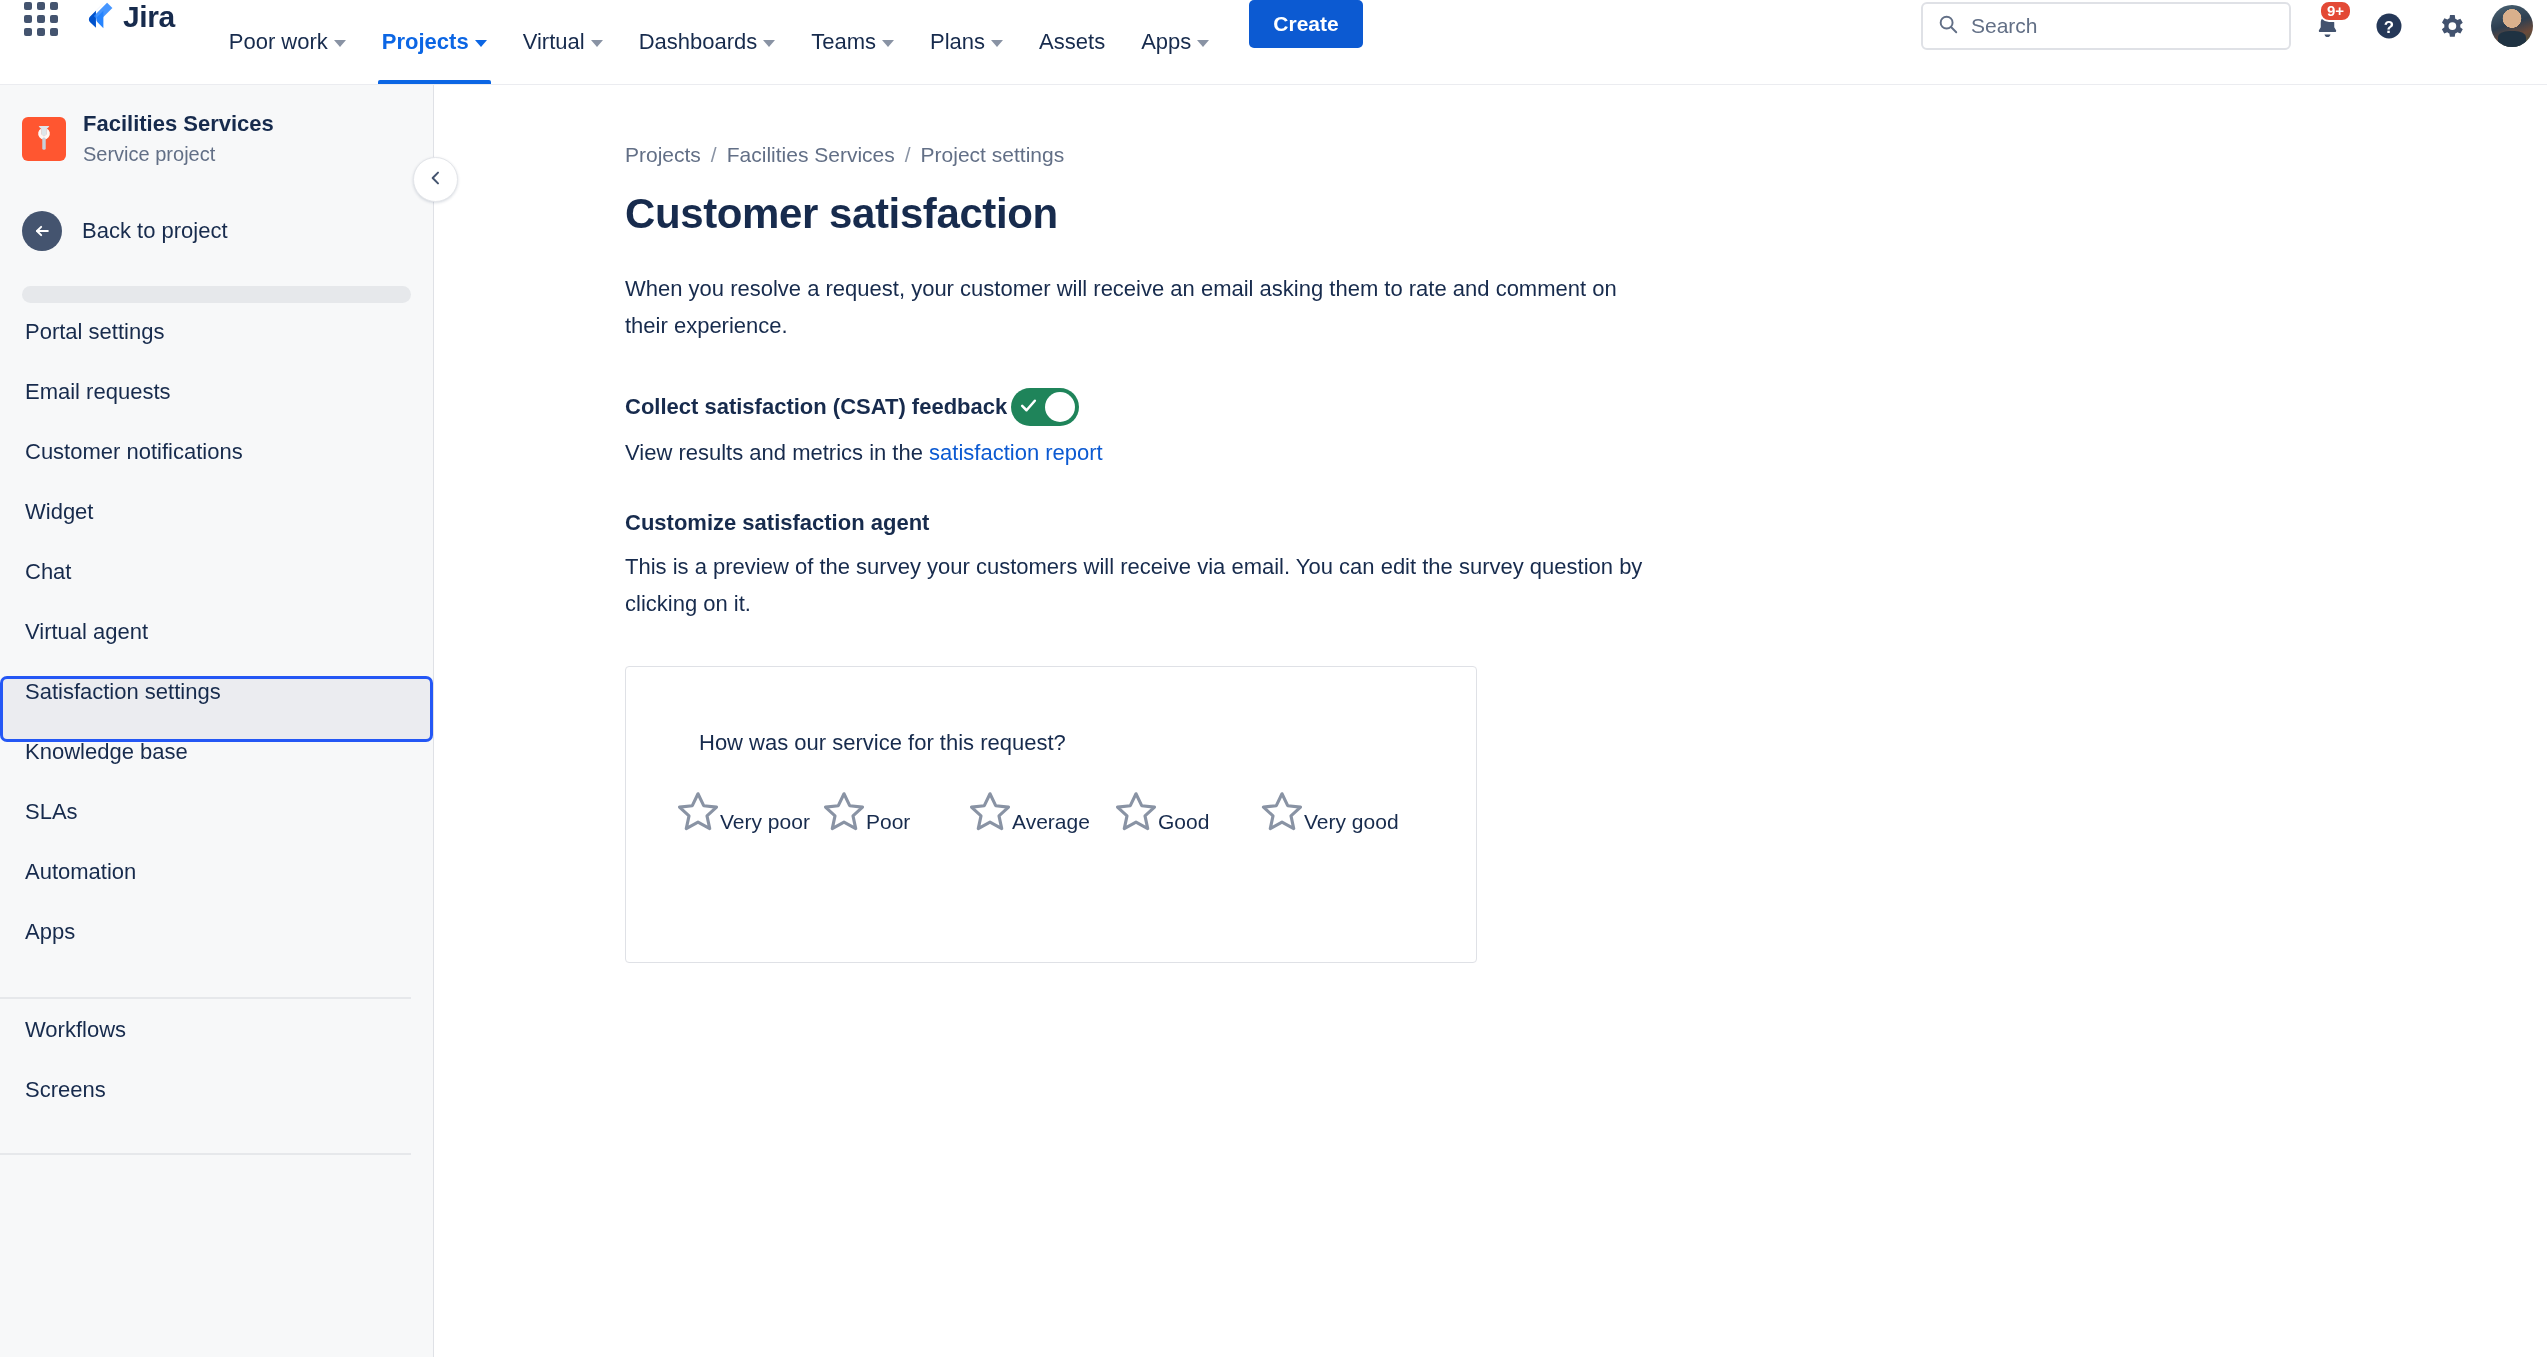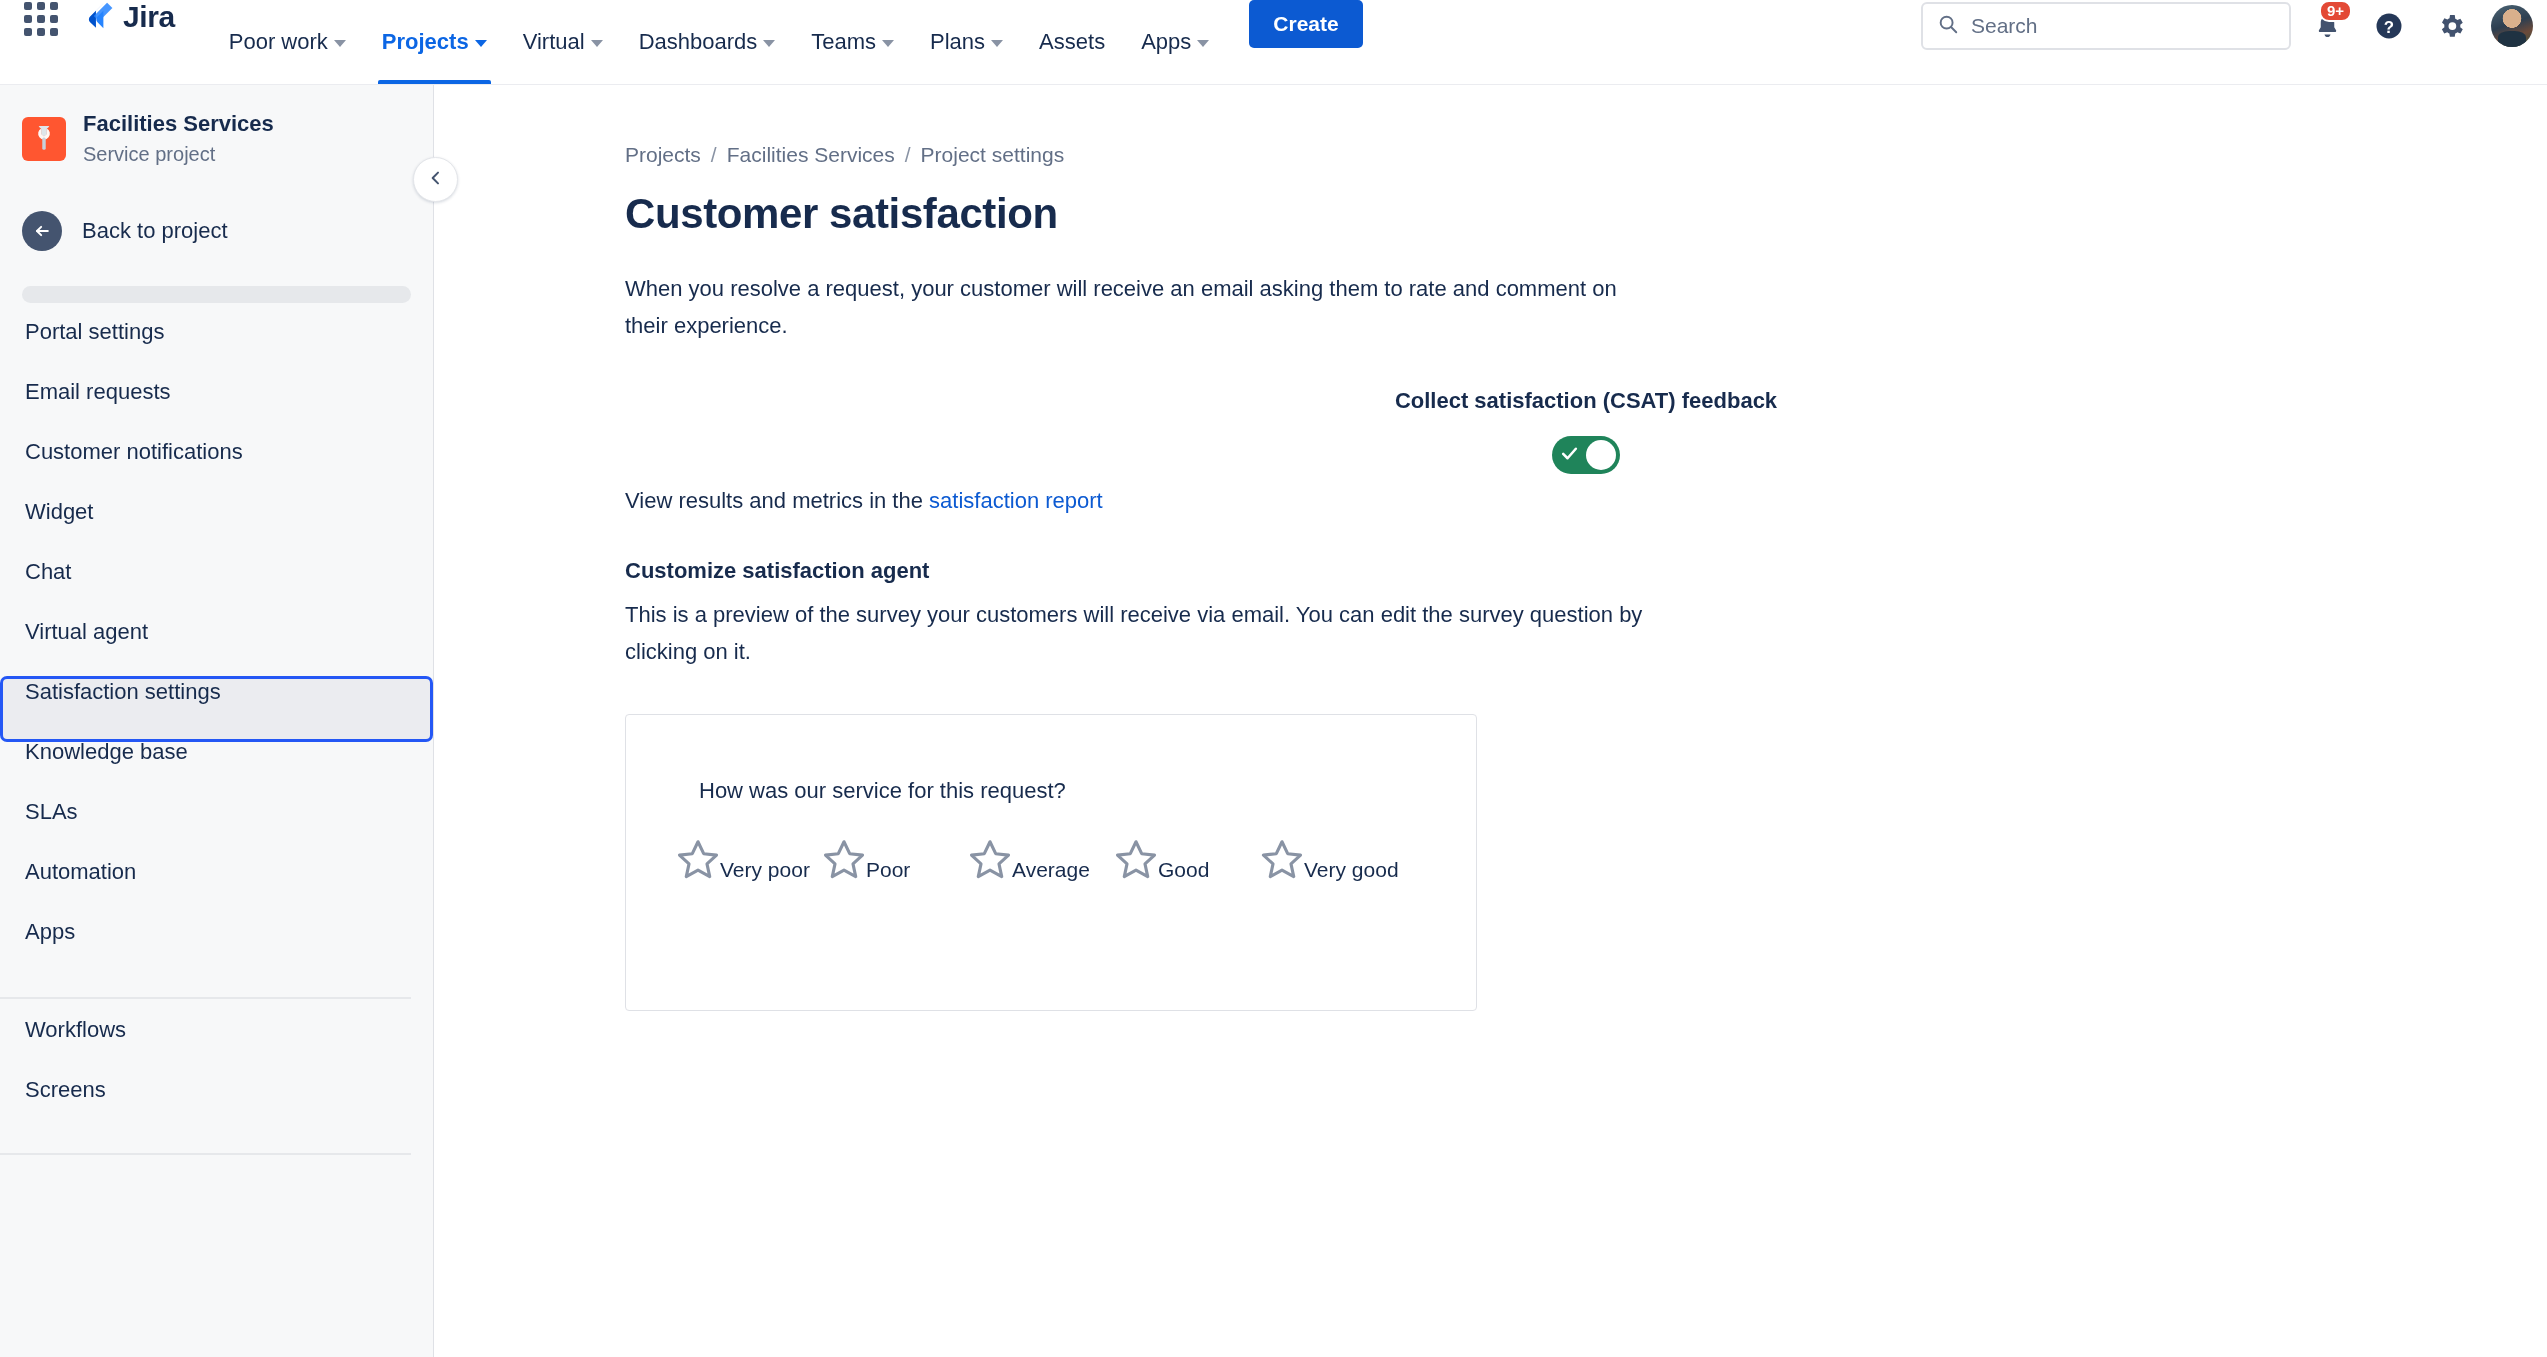--- a/index.html
+++ b/index.html
@@ -155,23 +155,22 @@
   .page-title {
     font-size: 42px; font-weight: 700; color: #172b4d;
     padding: 23px 0 0 190px; letter-spacing: -0.4px;
   }
   .desc {
     padding: 32px 0 0 190px; width: 1200px;
     font-size: 22px; line-height: 37px; color: #172b4d;
   }
 
   .toggle-row {
-    display: flex; align-items: center; gap: 22px;
+    display: flex; align-items: center; gap: 4px;
     padding: 44px 0 0 190px;
-    flex-direction: column;
   }
   .toggle-label { font-size: 22px; font-weight: 700; color: #172b4d; }
   .toggle {
     width: 68px; height: 38px; border-radius: 19px; background: #1f845a;
     display: flex; align-items: center; padding: 0 5px; cursor: pointer;
     position: relative; flex: none;
   }
   .toggle .knob {
     position: absolute; right: 4px; width: 30px; height: 30px;
     background: #fff; border-radius: 50%;

